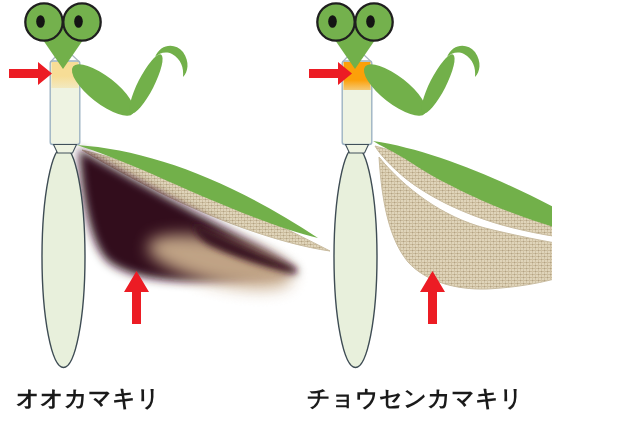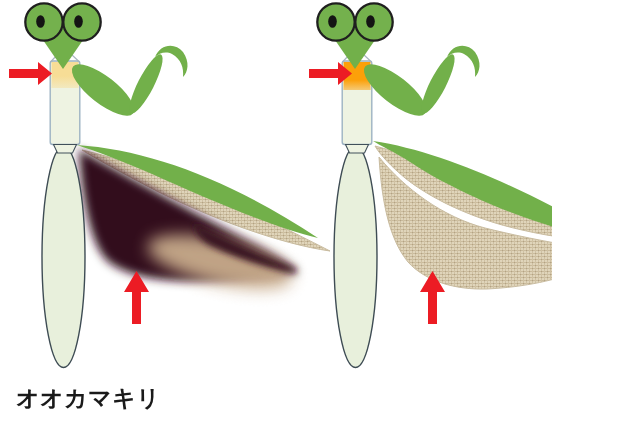--- a/index.html
+++ b/index.html
@@ -138,13 +138,14 @@
 
       <use href="#m-body" x="292"></use>
 
       <use href="#ic-arrow-right" x="309" y="62" fill="#ec1c24"></use>
       <use href="#ic-arrow-up" x="420" y="271" fill="#ec1c24"></use>
     </g>
   </svg>
 
   <div class="species-label label-left">オオカマキリ</div>
 
+  <div class="species-label label-right">チョウセンカマキリ</div>
 </div>
 
 </body></html>

